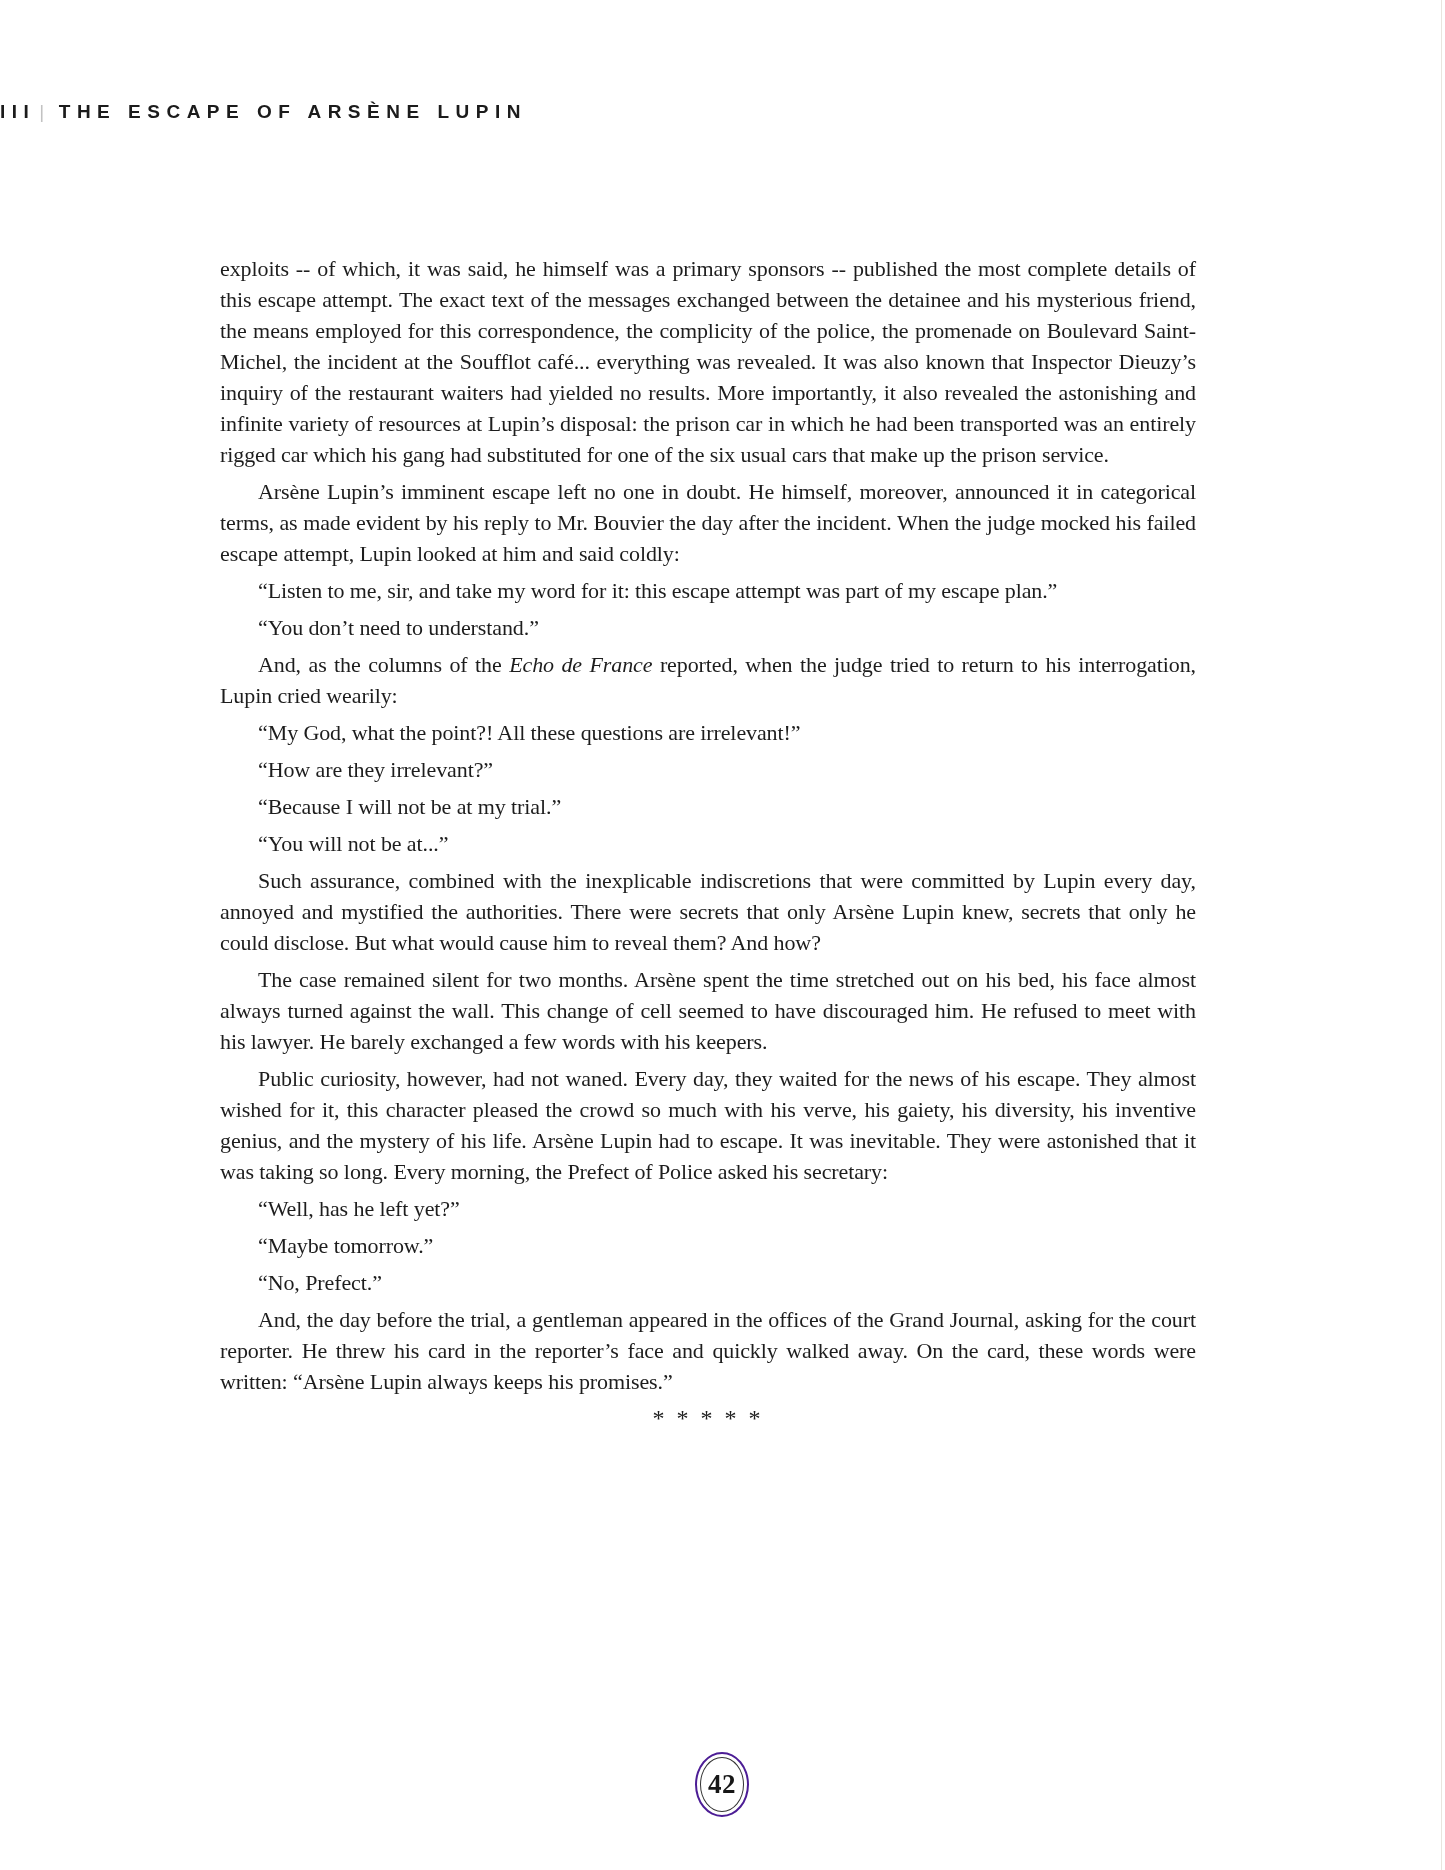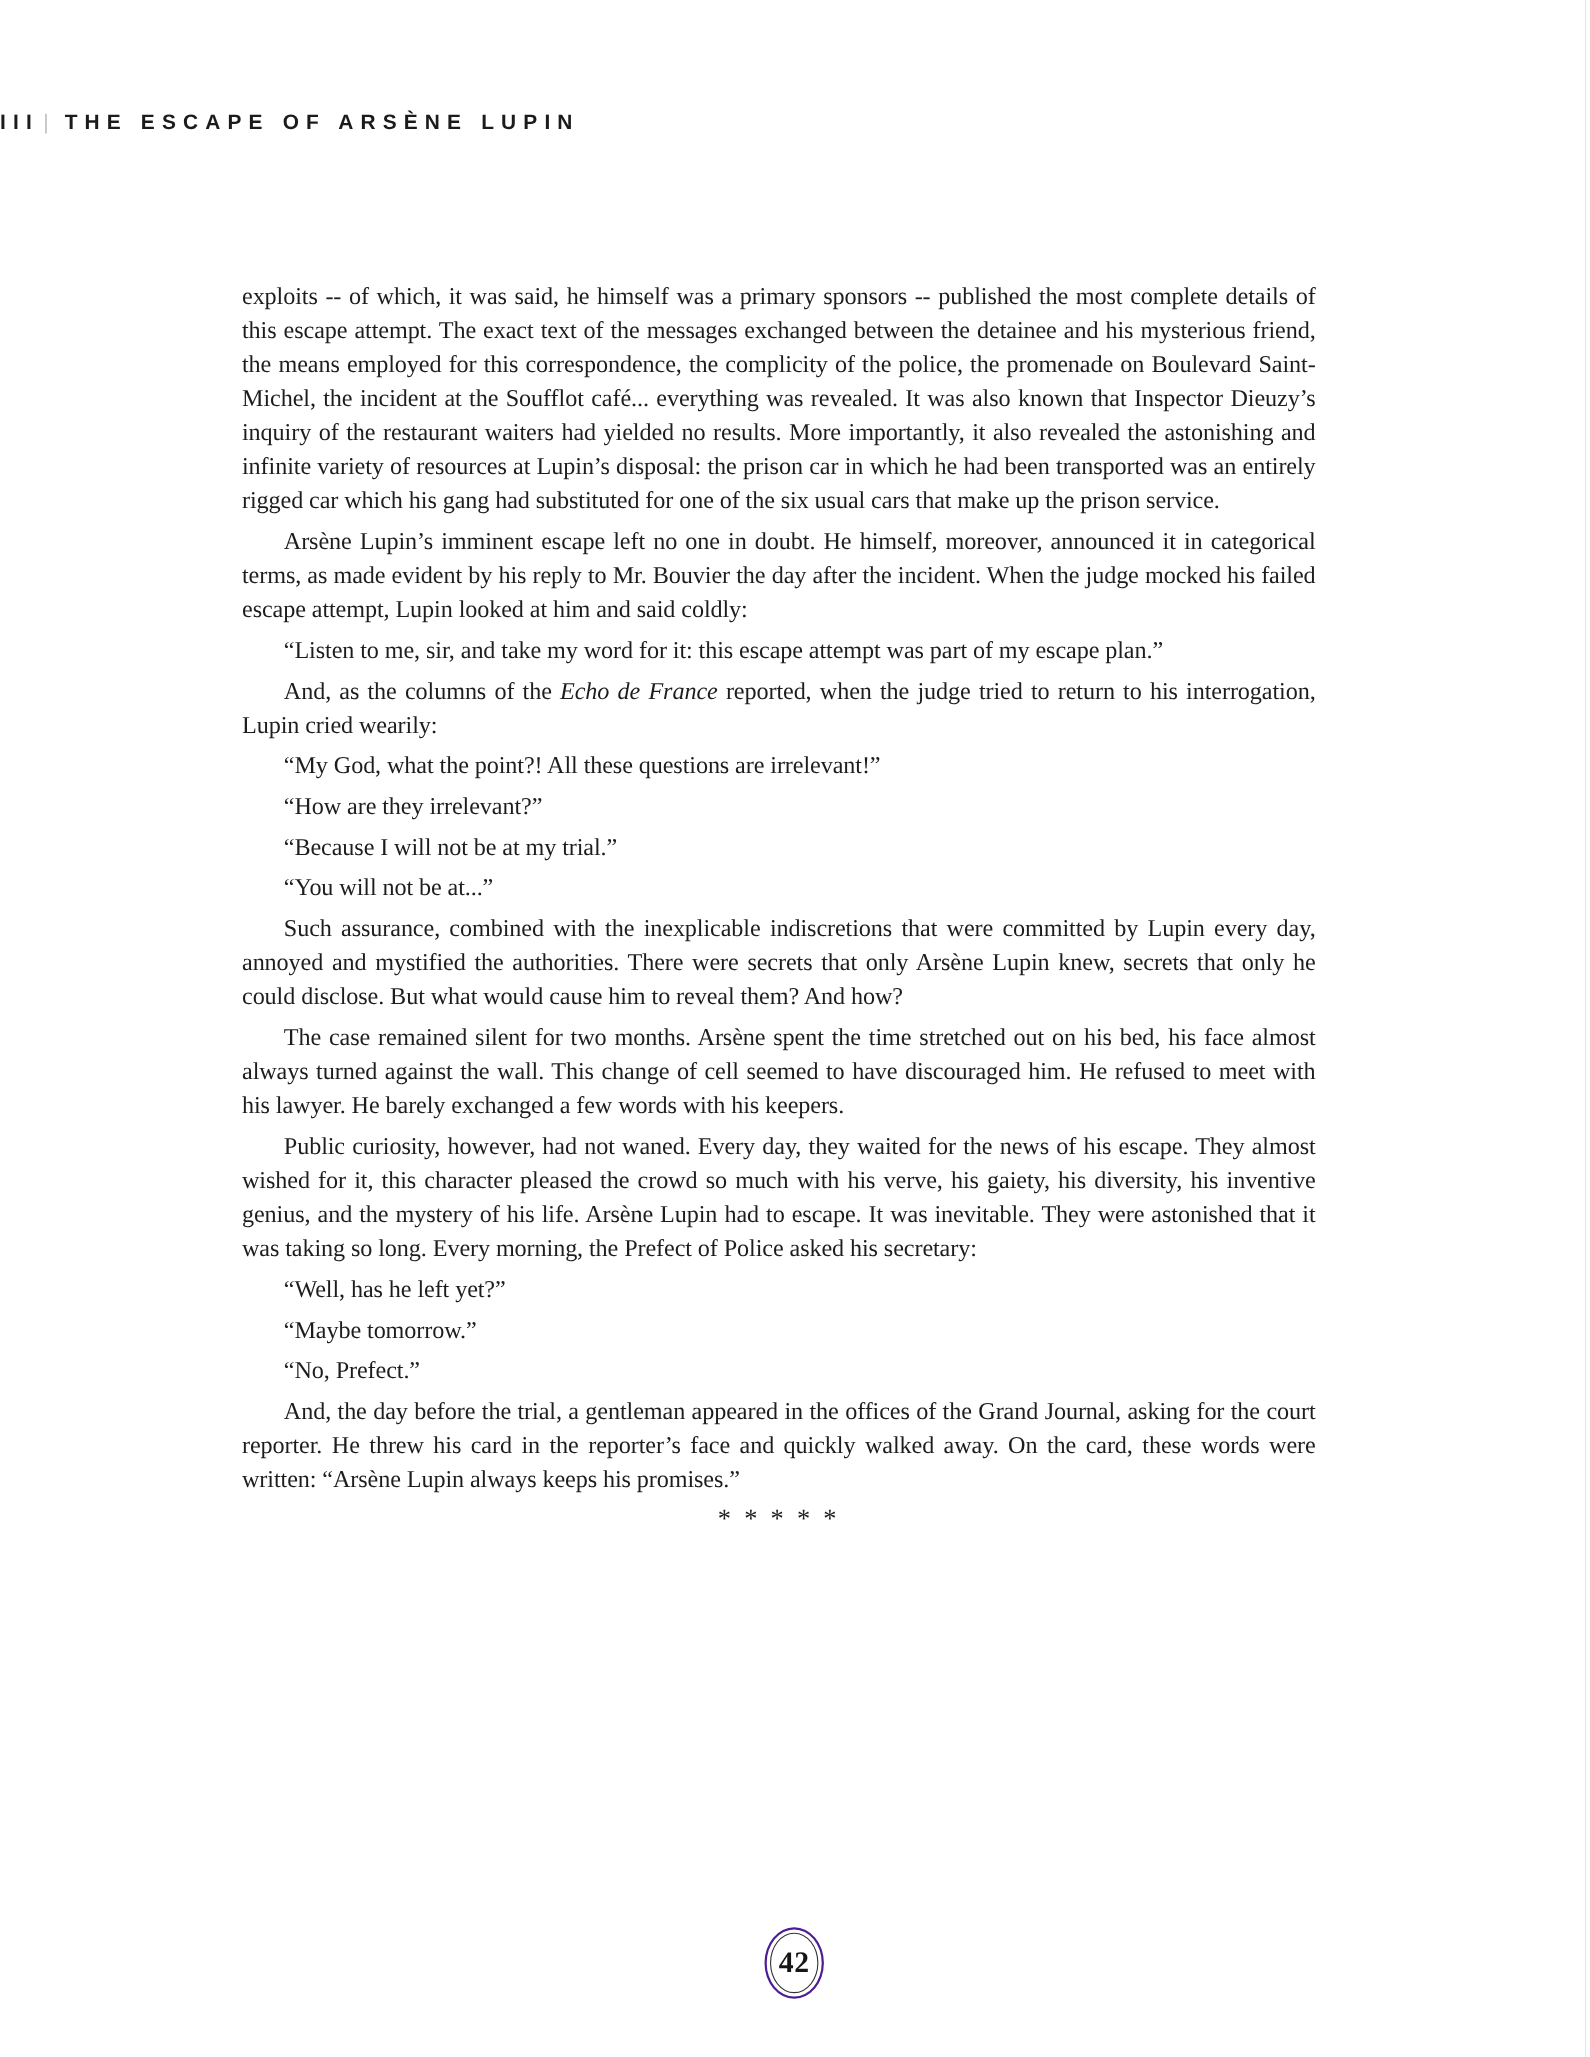--- a/index.html
+++ b/index.html
@@ -115,20 +115,21 @@
 
   <div class="chapter-header">
     <span>III</span><span class="divider">|</span><span>THE ESCAPE OF ARSÈNE LUPIN</span>
   </div>
 
   <div class="body-text">
 
     <p class="no-indent"><span>exploits -- of which, it was said, he himself was a primary sponsors -- published the most complete details of this escape attempt. The exact text of the messages exchanged between the detainee and his mysterious friend, the means employed for this correspondence, the complicity of the police, the promenade on Boulevard Saint-Michel, the incident at the Soufflot café... everything was revealed. It was also known that Inspector Dieuzy’s inquiry of the restaurant waiters had yielded no results. More importantly, it also revealed the astonishing and infinite variety of resources at Lupin’s disposal: the prison car in which he had been transported was an entirely rigged car which his gang had substituted for one of the six usual cars that make up the prison service.</span></p>
       <p><span>Arsène Lupin’s imminent escape left no one in doubt. He himself, moreover, announced it in categorical terms, as made evident by his reply to Mr. Bouvier the day after the incident. When the judge mocked his failed escape attempt, Lupin looked at him and said coldly:</span></p>
       <p><span>“Listen to me, sir, and take my word for it: this escape attempt was part of my escape plan.”</span></p>
+      <p><span>“You don’t need to understand.”</span></p>
       <p><span>And, as the columns of the </span><em>Echo de France</em><span> reported, when the judge tried to return to his interrogation, Lupin cried wearily:</span></p>
       <p><span>“My God, what the point?! All these questions are irrelevant!”</span></p>
       <p><span>“How are they irrelevant?”</span></p>
       <p><span>“Because I will not be at my trial.”</span></p>
       <p><span>“You will not be at...”</span></p>
       <p><span>Such assurance, combined with the inexplicable indiscretions that were committed by Lupin every day, annoyed and mystified the authorities. There were secrets that only Arsène Lupin knew, secrets that only he could disclose. But what would cause him to reveal them? And how?</span></p>
       <p><span>The case remained silent for two months. Arsène spent the time stretched out on his bed, his face almost always turned against the wall. This change of cell seemed to have discouraged him. He refused to meet with his lawyer. He barely exchanged a few words with his keepers.</span></p>
       <p><span>Public curiosity, however, had not waned. Every day, they waited for the news of his escape. They almost wished for it, this character pleased the crowd so much with his verve, his gaiety, his diversity, his inventive genius, and the mystery of his life. Arsène Lupin had to escape. It was inevitable. They were astonished that it was taking so long. Every morning, the Prefect of Police asked his secretary:</span></p>
       <p><span>“Well, has he left yet?”</span></p>
       <p><span>“Maybe tomorrow.”</span></p>

